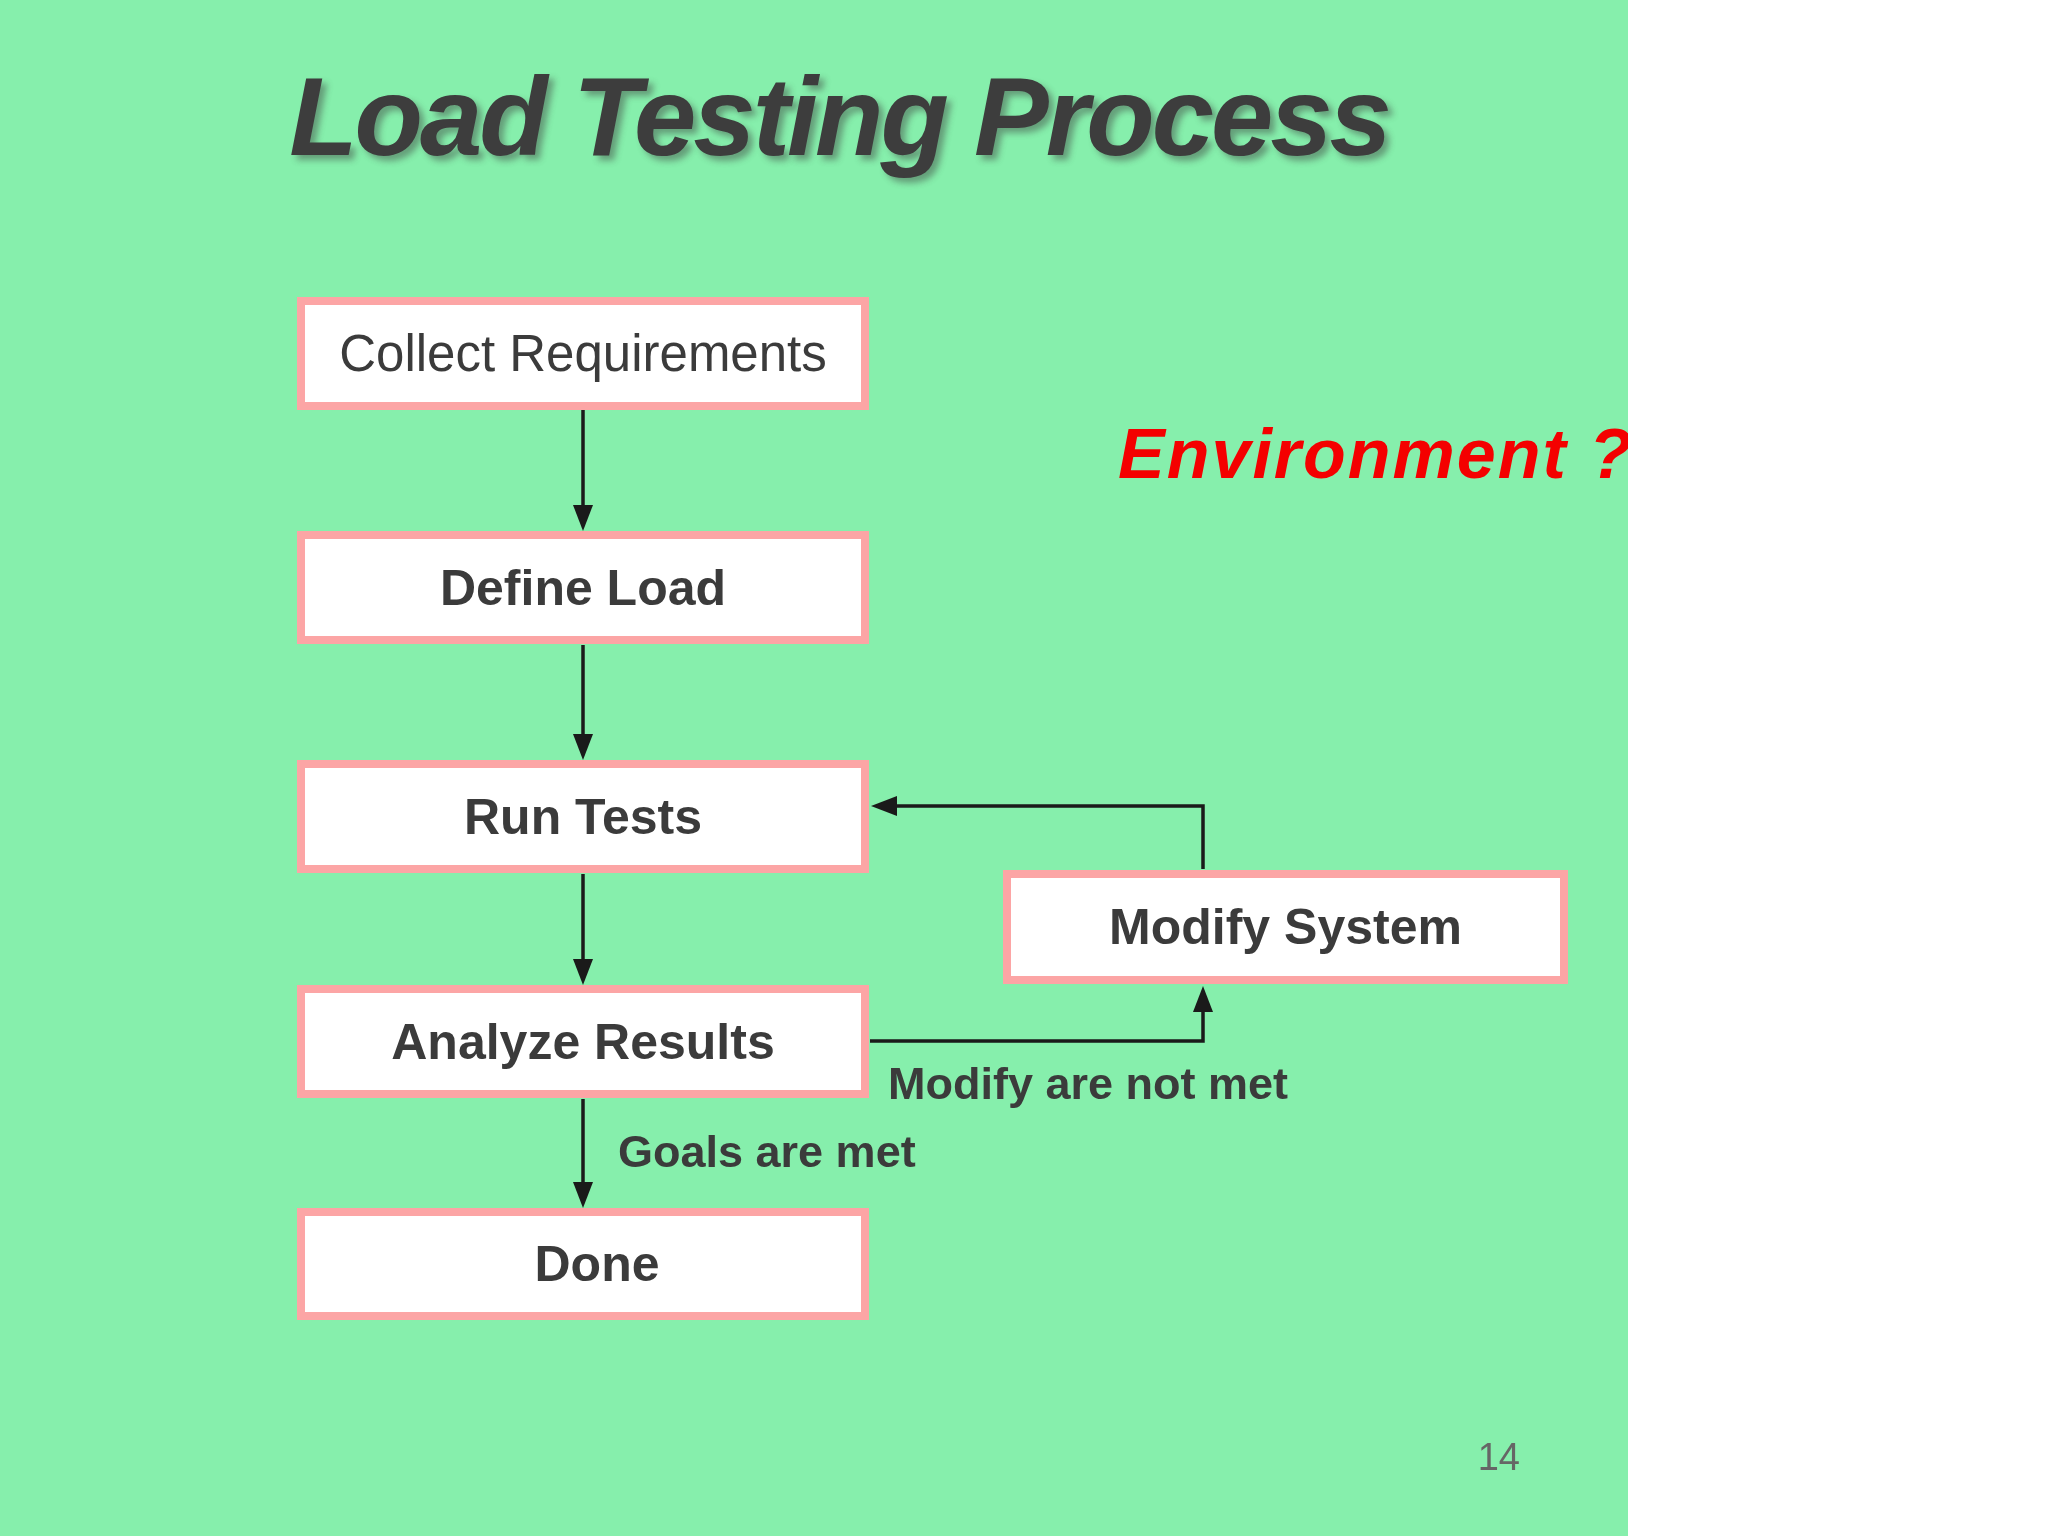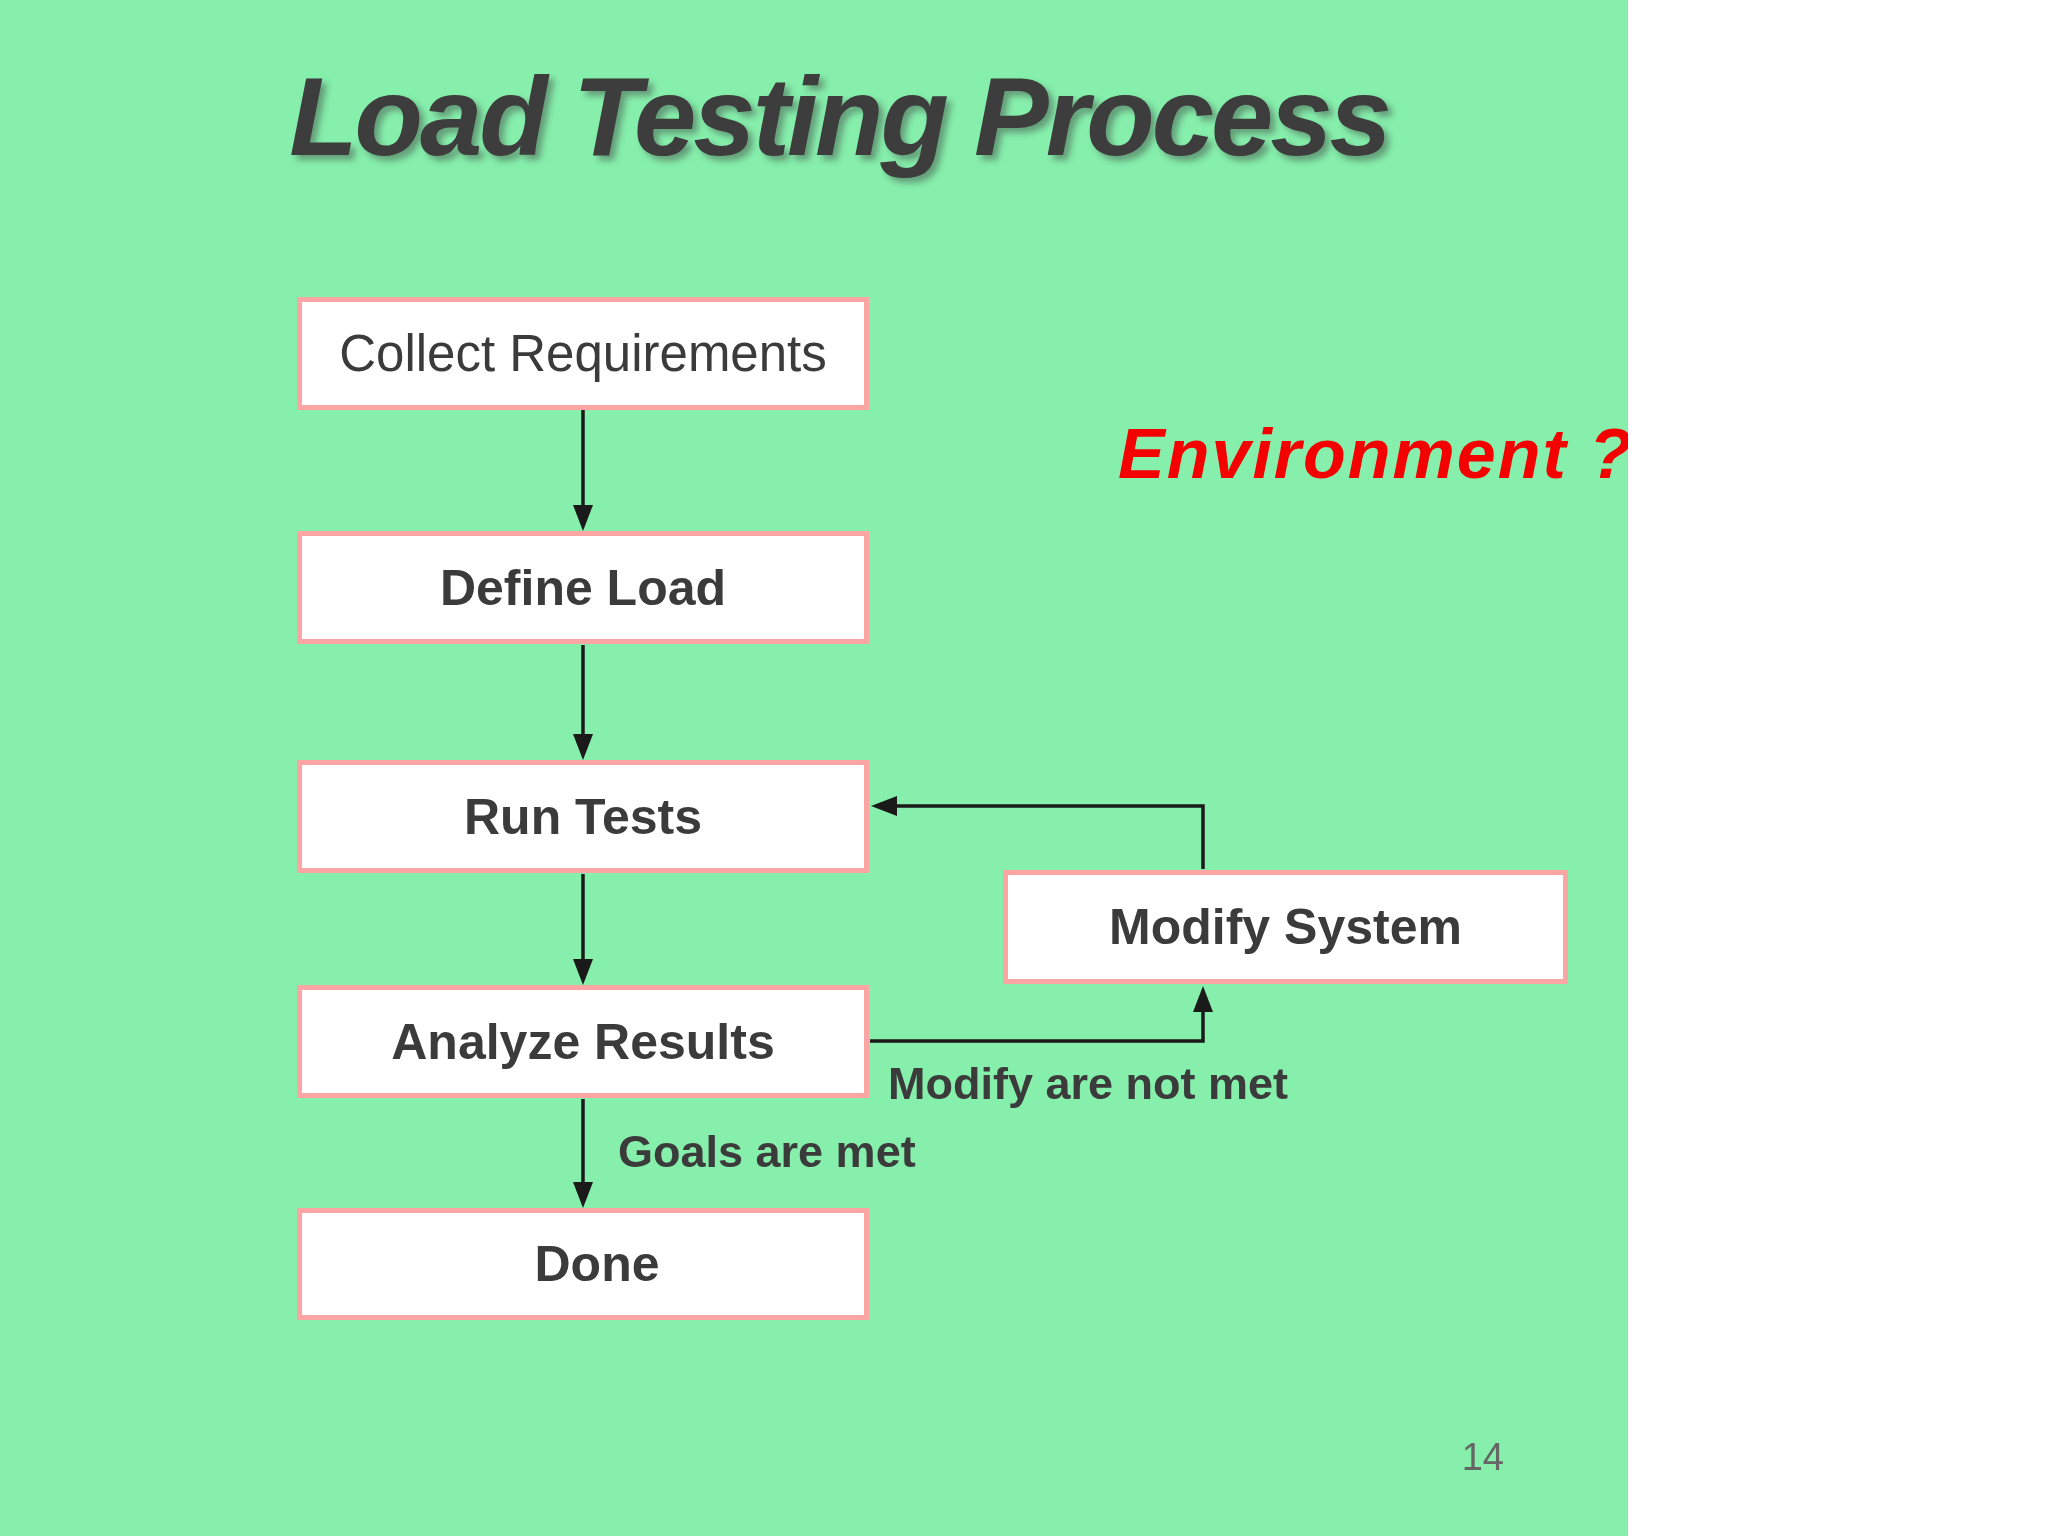--- a/index.html
+++ b/index.html
@@ -26,21 +26,21 @@
     font-style: italic;
     font-weight: bold;
     letter-spacing: -3px;
     color: #3d3d3d;
     text-shadow: 5px 5px 6px rgba(60,60,60,0.45);
     white-space: nowrap;
   }
   .node {
     position: absolute;
     box-sizing: border-box;
-    border: 5px solid #fca5a5;
+    border: 8px solid #fca5a5;
     background: #ffffff;
     display: flex;
     align-items: center;
     justify-content: center;
     color: #3b3b3b;
     font-size: 50px;
     font-weight: bold;
     white-space: nowrap;
     text-align: right;
   }
@@ -71,21 +71,21 @@
     font-style: italic;
     font-weight: bold;
     font-size: 70px;
     letter-spacing: 2px;
     color: #f40000;
     white-space: nowrap;
   }
   .page-number {
     position: absolute;
     top: 1436px;
-    right: 124px;
+    right: 108px;
     font-size: 38px;
     color: #666666;
   }
   svg.connectors {
     position: absolute;
     left: 0;
     top: 0;
     width: 2048px;
     height: 1536px;
     pointer-events: none;

